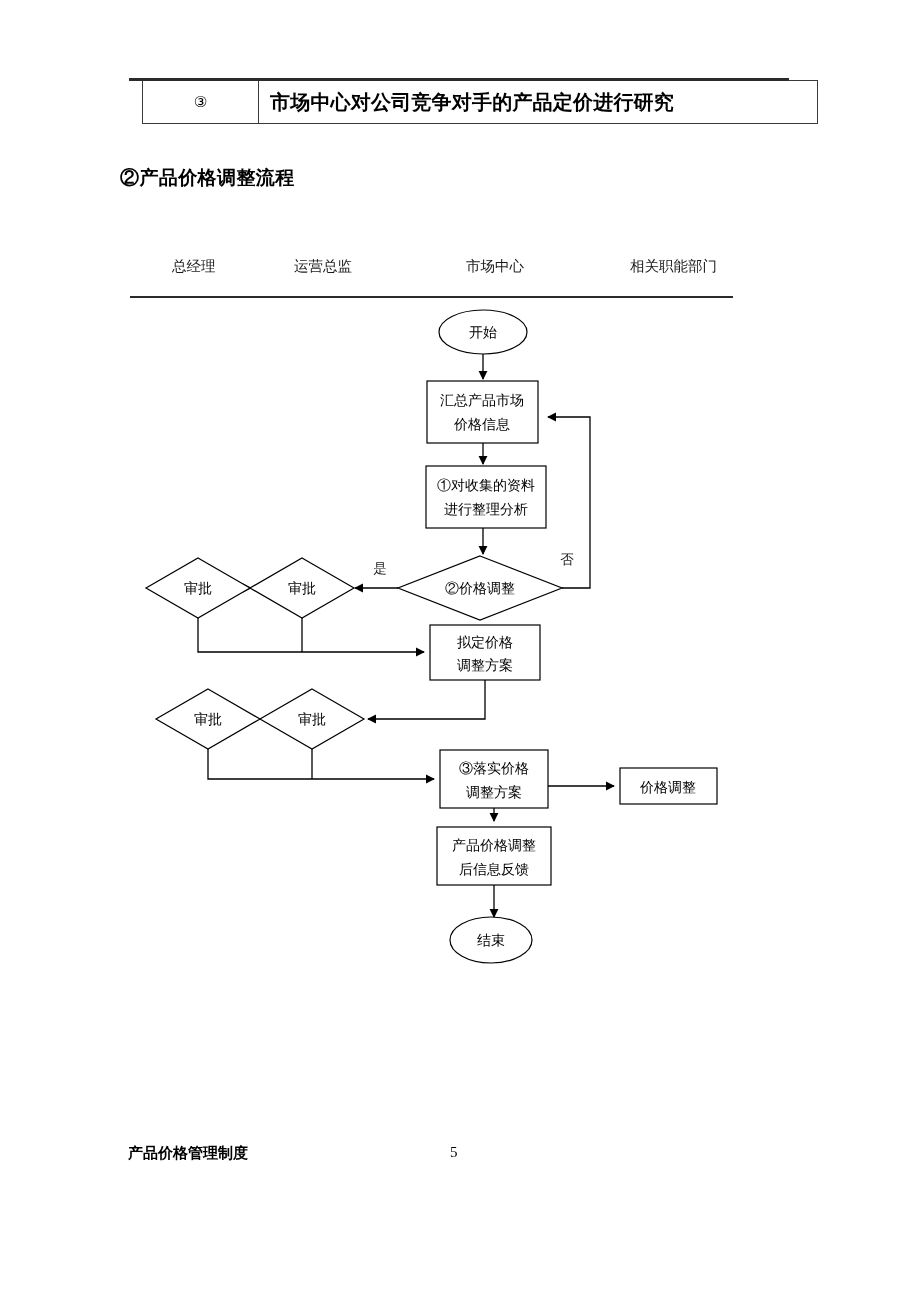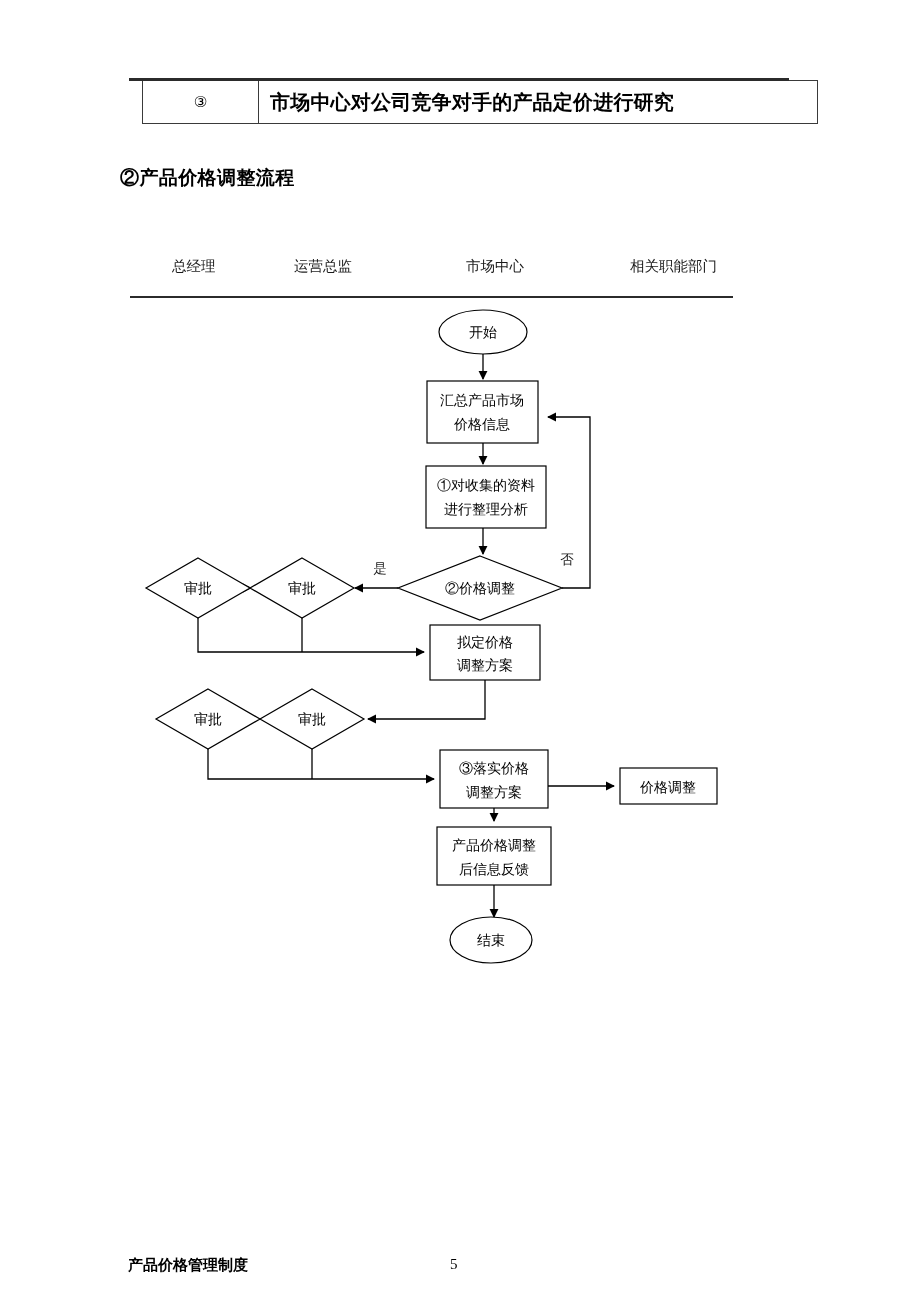--- a/index.html
+++ b/index.html
@@ -112,21 +112,21 @@
   }
   .lane-rule {
     stroke: #2b2b2b;
     stroke-width: 2;
   }
 
   
   .footer {
     position: absolute;
     left: 0;
-    top: 1256px;
+    top: 1144px;
     width: 892px;
     height: 30px;
   }
   .footer-left {
     position: absolute;
     left: 128px;
     top: 0;
     font-size: 15px;
     font-weight: bold;
     font-family: "Liberation Sans", sans-serif;

